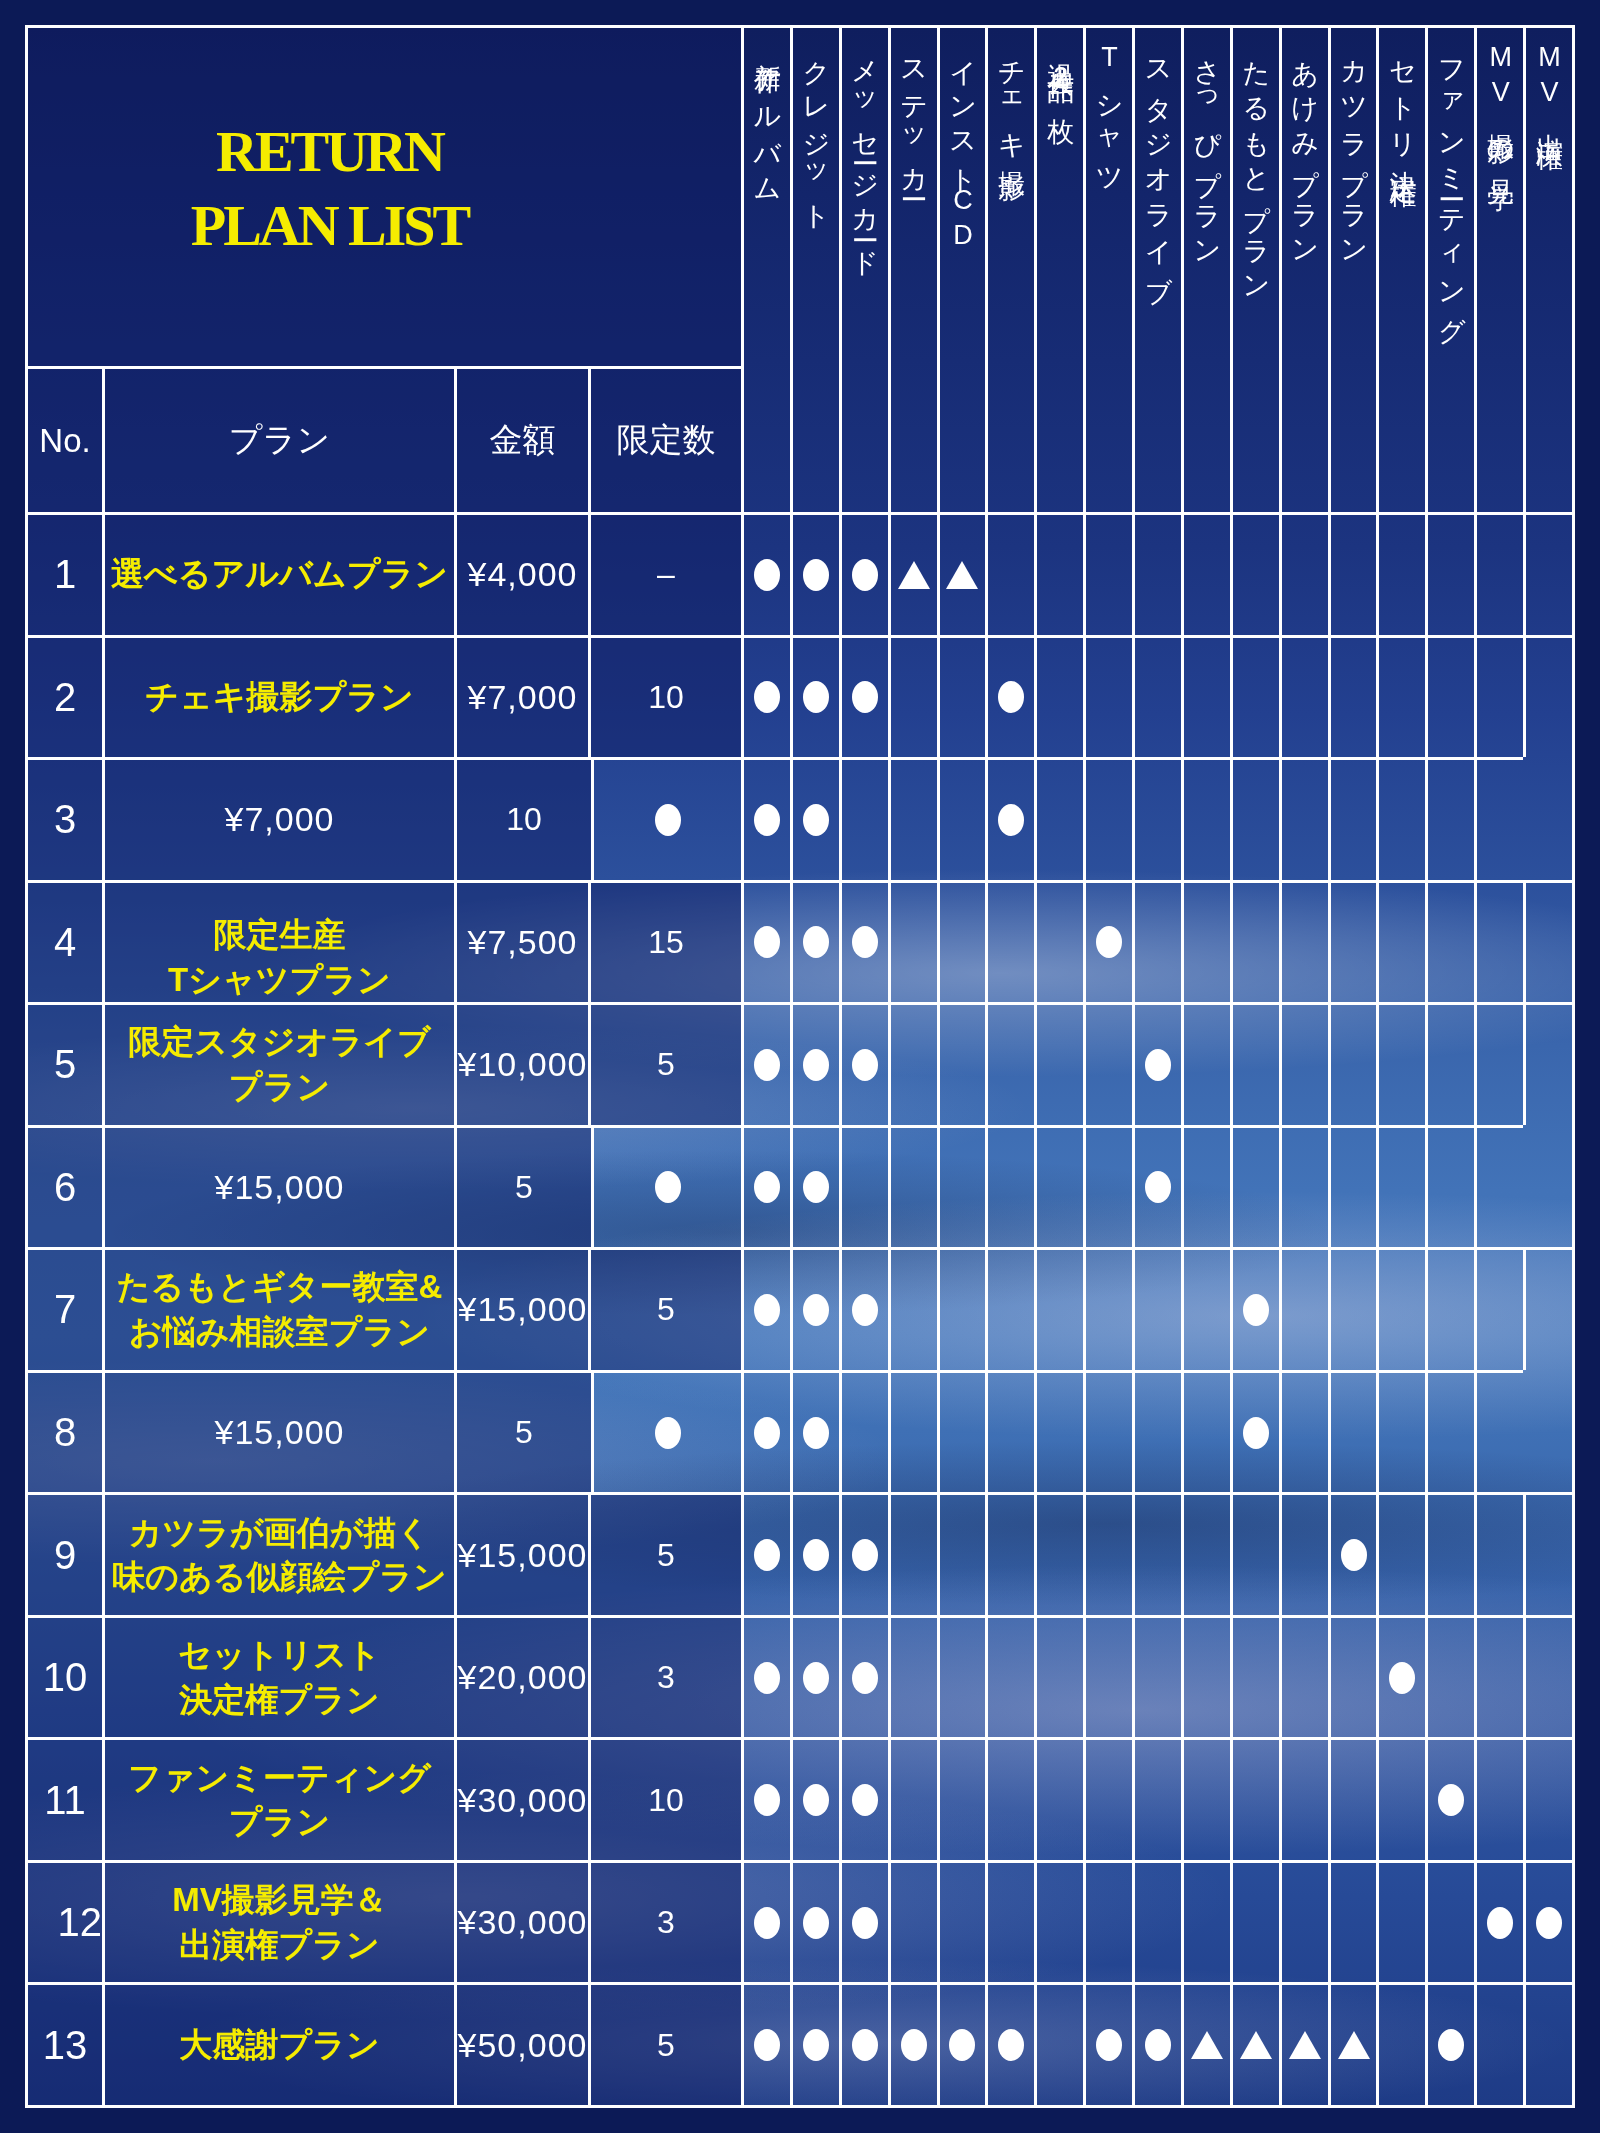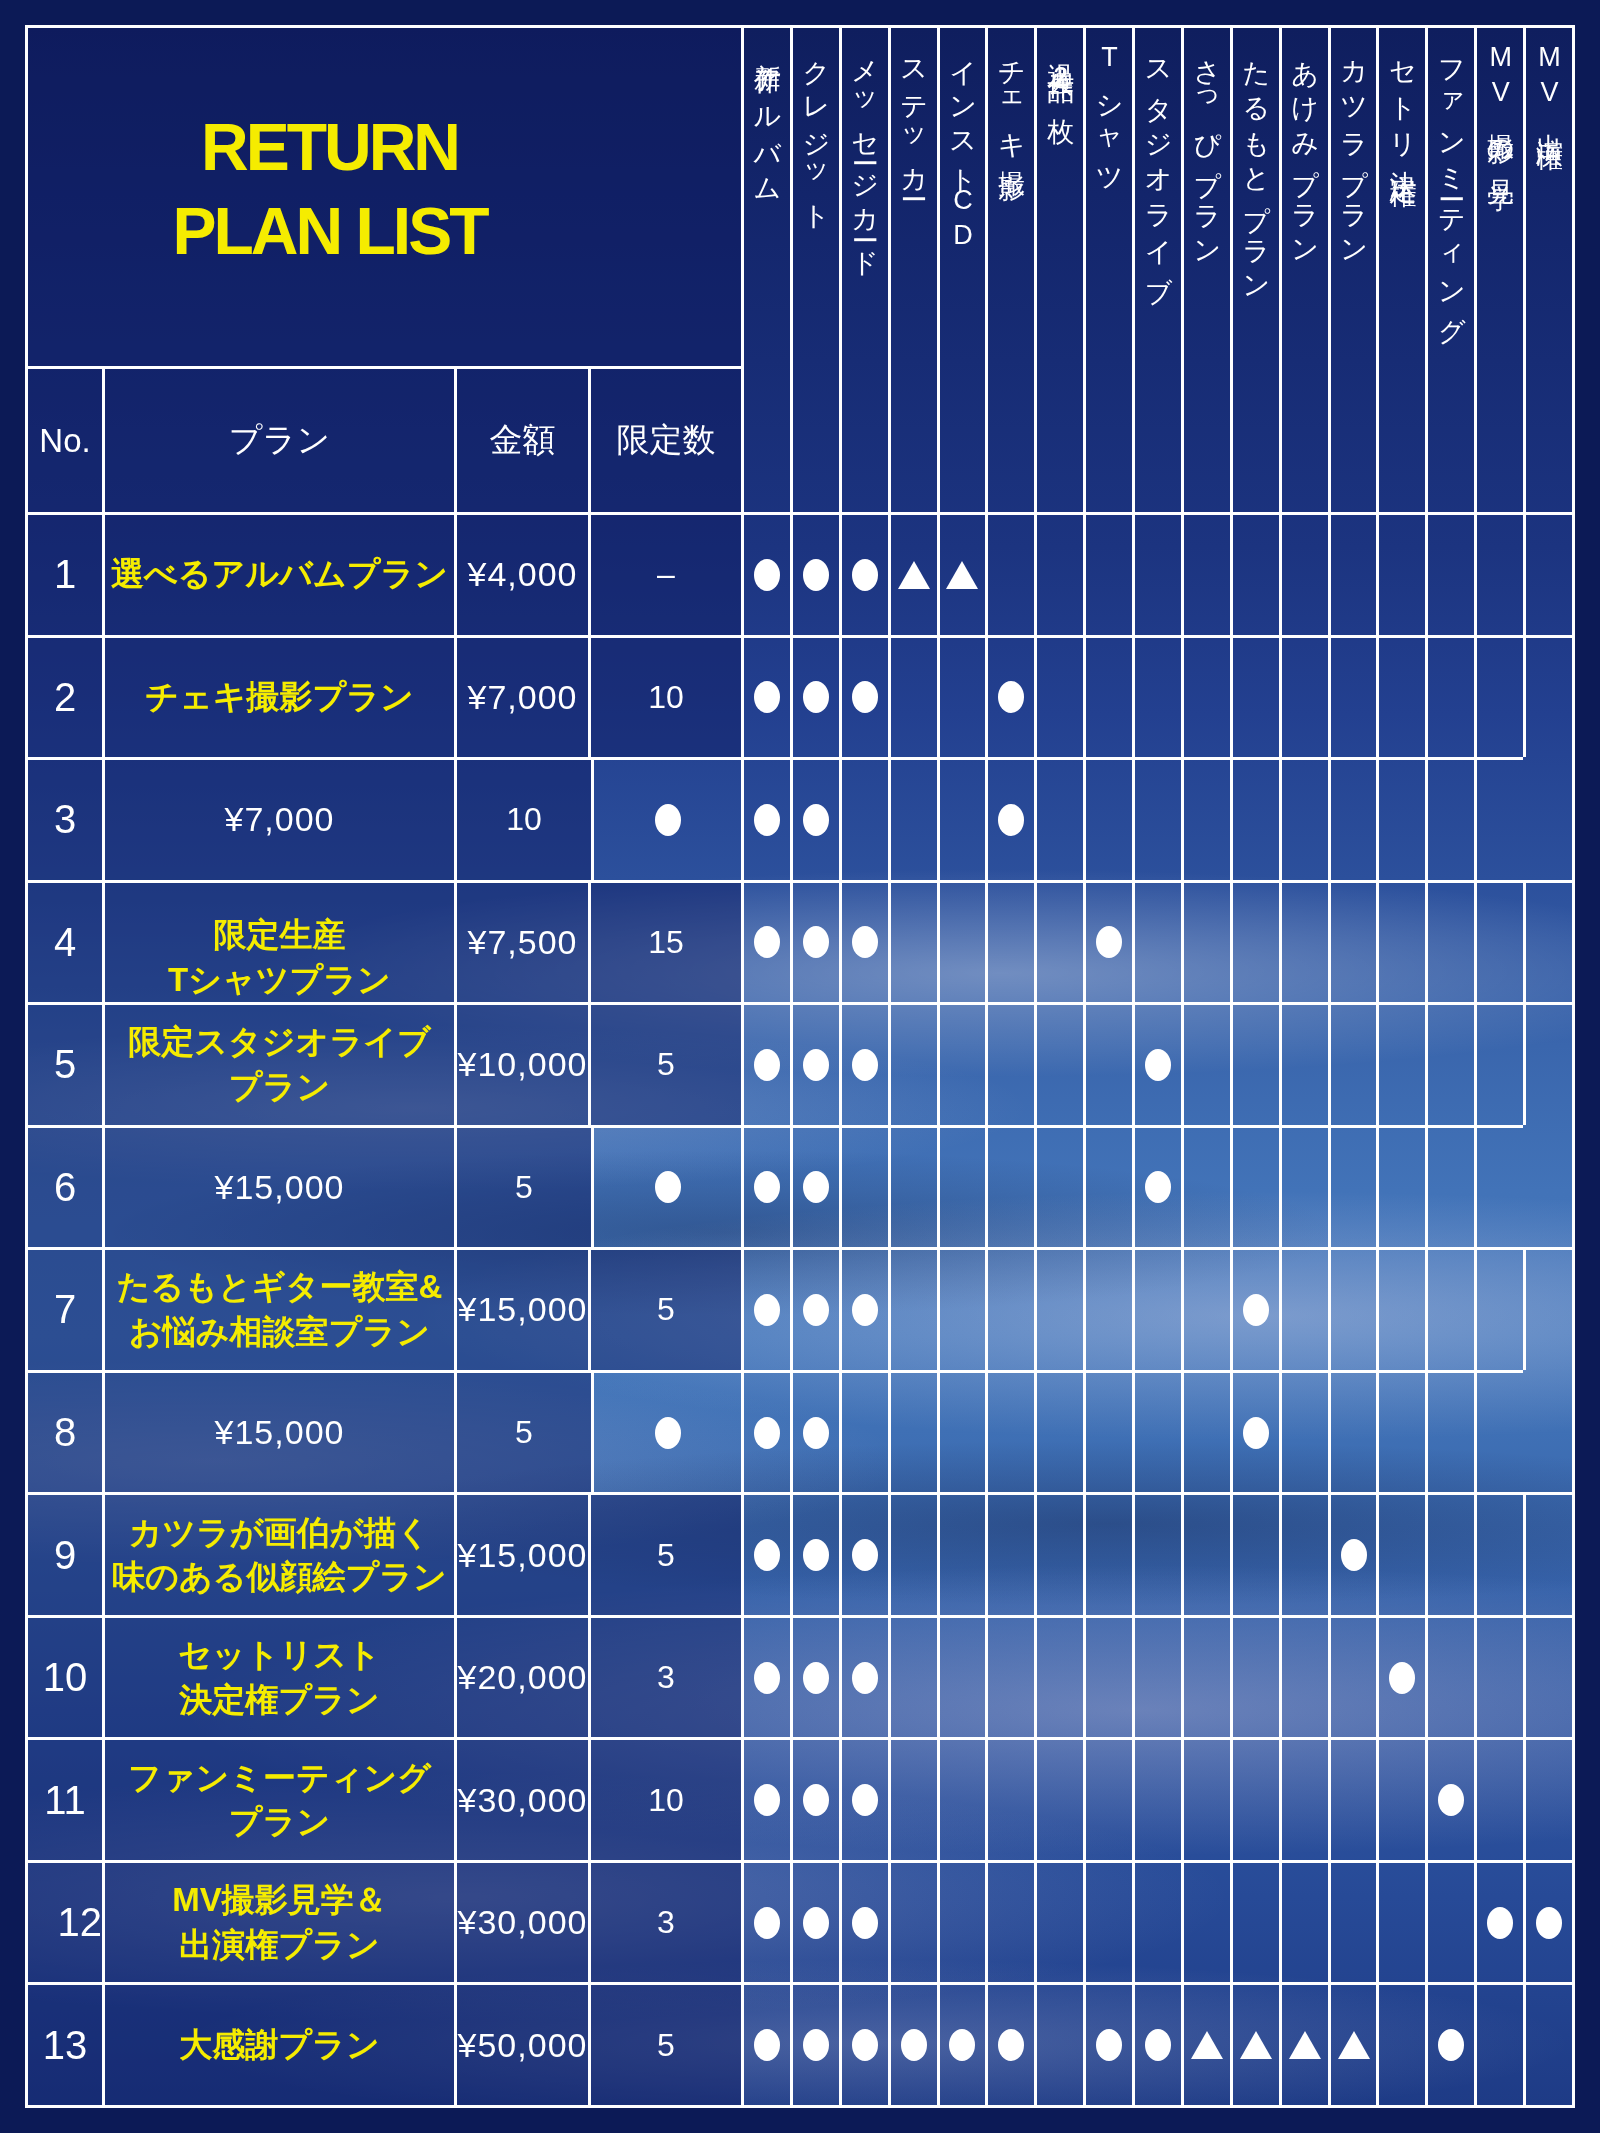--- a/index.html
+++ b/index.html
@@ -38,22 +38,22 @@
     grid-template-rows:338px 146px repeat(13,1fr);
   }
   .shade{background:var(--navy-shade);}
   .title-cell{
     grid-column:1/5;grid-row:1;
     display:flex;flex-direction:column;justify-content:center;align-items:center;
     padding:10px 120px 26px 10px;
   }
   .title-line{
     color:var(--yellow);
-    font-size:66px;font-weight:800;letter-spacing:-3px;
-    line-height:1.28;white-space:nowrap;
+    font-size:58px;font-weight:800;letter-spacing:-3px;
+    line-height:1.28;white-space:nowrap;font-family:Liberation Serif, serif;
   }
   .vcol{
     grid-row:1/3;
     border-left:3px solid var(--line);
     display:flex;justify-content:center;align-items:flex-start;
     padding-top:14px;
     overflow:hidden;
   }
   .vtext{
     writing-mode:vertical-rl;

